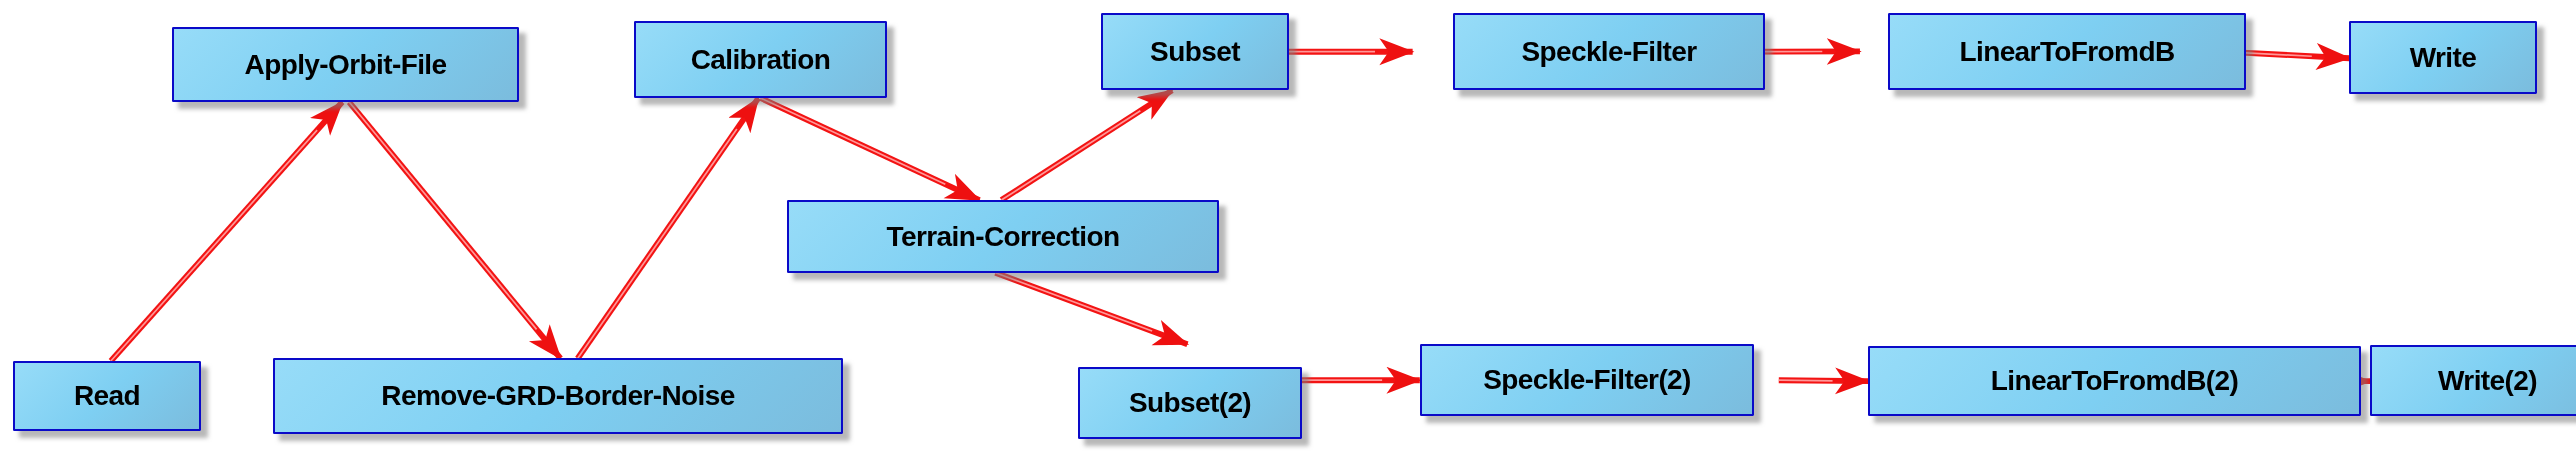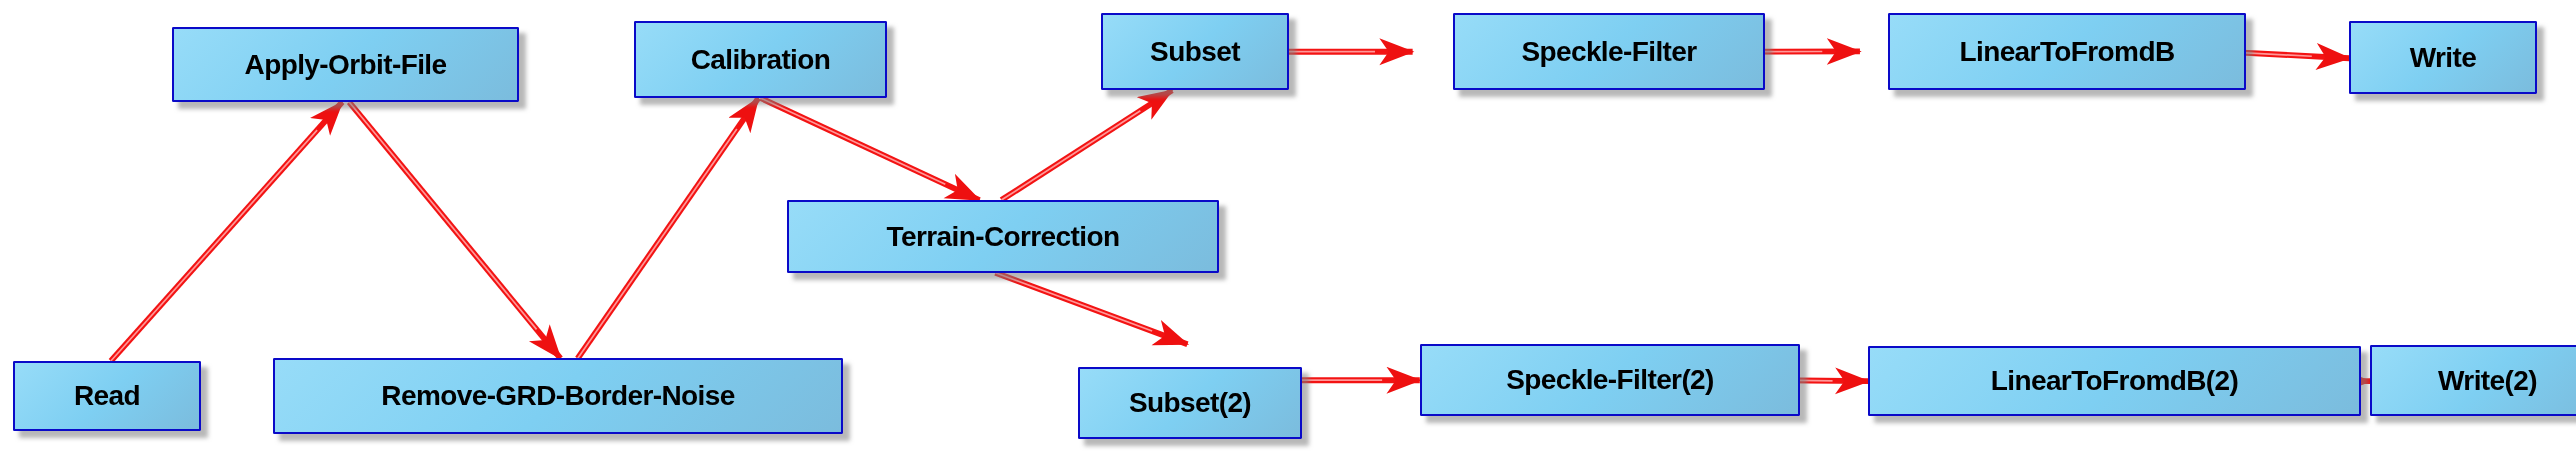--- a/index.html
+++ b/index.html
@@ -130,21 +130,21 @@
       </div>
       <div class="graph-node" style="left: 1860px; top: 13px; width: 358px; height: 77px; margin-left: 28px;">
         <span class="node-label">LinearToFromdB</span>
       </div>
       <div class="graph-node" style="left: 2349px; top: 21.4px; width: 188px; height: 73px;">
         <span class="node-label">Write</span>
       </div>
       <div class="graph-node" style="left: 1078px; top: 344px; width: 224px; height: 72px; margin-top: 23px;">
         <span class="node-label">Subset(2)</span>
       </div>
-      <div class="graph-node" style="left: 1420px; top: 344px; width: 380px; height: 72px;">
+      <div class="graph-node" style="left: 1420px; top: 344px; width: 334px; height: 72px;">
         <span class="node-label">Speckle-Filter(2)</span>
       </div>
       <div class="graph-node" style="left: 1868px; top: 346px; width: 493px; height: 70px;">
         <span class="node-label">LinearToFromdB(2)</span>
       </div>
       <div class="graph-node" style="left: 2370px; top: 345px; width: 235px; height: 71px;">
         <span class="node-label">Write(2)</span>
       </div>
     </div>
 </div>

